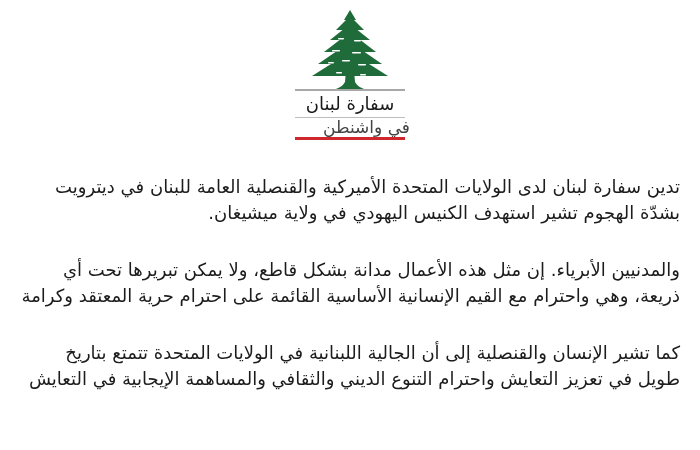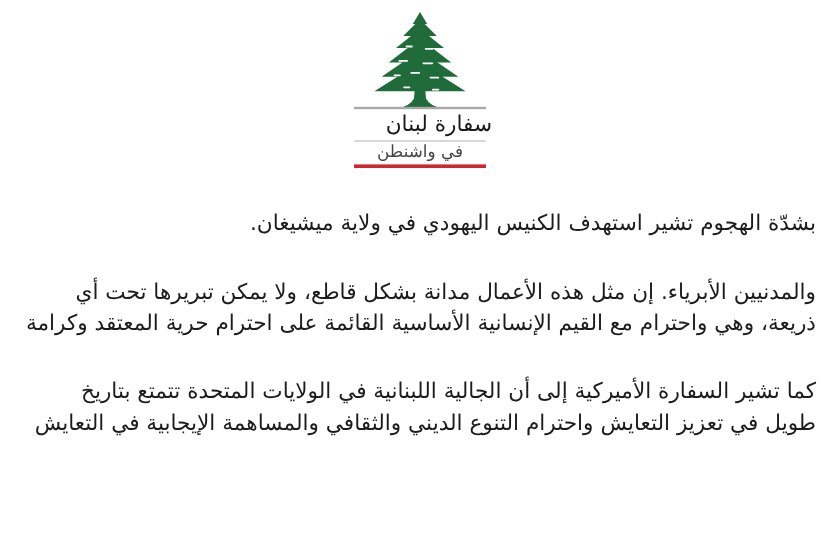--- a/index.html
+++ b/index.html
@@ -11,30 +11,30 @@
     position: relative;
   }
   .logo {
     position: absolute; left: 290px; top: 6px; width: 120px; height: 140px;
   }
   .tree { position: absolute; left: 18px; top: 4px; width: 84px; height: 82px; }
   .rule-top {
     position: absolute; left: 5px; top: 83px; width: 110px; height: 2px; background: #a8a8a8;
   }
   .logo-title {
-    position: absolute; left: 0; top: 86px; width: 120px; 
+    position: absolute; left: 0; top: 86px; width: 120px; text-align: center;
     font-size: 18px; line-height: 24px; color: #1a1a1a; direction: rtl;
     letter-spacing: 0.5px;
   }
   .rule-mid {
     position: absolute; left: 5px; top: 111px; width: 110px; height: 1px; background: #bdbdbd;
   }
   .logo-sub {
-    position: absolute; left: 0; top: 113px; width: 120px; text-align: center;
-    font-size: 14px; line-height: 16px; color: #444; direction: rtl;
+    position: absolute; left: 0; top: 113px; width: 120px; text-align: right;
+    font-size: 17px; line-height: 16px; color: #444; direction: rtl;
   }
   .rule-red {
     position: absolute; left: 5px; top: 131px; width: 110px; height: 3px; background: #d0262e;
   }
   .article {
     position: absolute; left: 40px; top: 174px; width: 640px;
     direction: rtl; text-align: right;
     font-size: 18px; line-height: 26px; color: #1c1c1c;
   }
   .article p { margin: 0 0 31px 0; }
@@ -68,23 +68,24 @@
   </svg>
   <div class="rule-top"></div>
   <div class="logo-title">سفارة لبنان</div>
   <div class="rule-mid"></div>
   <div class="logo-sub">في واشنطن</div>
   <div class="rule-red"></div>
 </div>
 
 <div class="article">
   <p>
+    <span class="line">تدين سفارة لبنان لدى الولايات المتحدة الأميركية والقنصلية العامة للبنان في ديترويت</span>
     <span class="line">بشدّة الهجوم تشير استهدف الكنيس اليهودي في ولاية ميشيغان.</span>
   </p>
   <p>
     <span class="line">والمدنيين الأبرياء. إن مثل هذه الأعمال مدانة بشكل قاطع، ولا يمكن تبريرها تحت أي</span>
     <span class="line">ذريعة، وهي واحترام مع القيم الإنسانية الأساسية القائمة على احترام حرية المعتقد وكرامة</span>
   </p>
   <p>
-    <span class="line">كما تشير السفارة الأميركية إلى أن الجالية اللبنانية في الولايات المتحدة تتمتع بتاريخ</span>
+    <span class="line">كما تشير الإنسان والقنصلية إلى أن الجالية اللبنانية في الولايات المتحدة تتمتع بتاريخ</span>
     <span class="line">طويل في تعزيز التعايش واحترام التنوع الديني والثقافي والمساهمة الإيجابية في التعايش</span>
   </p>
 </div>
 
 </body></html>

